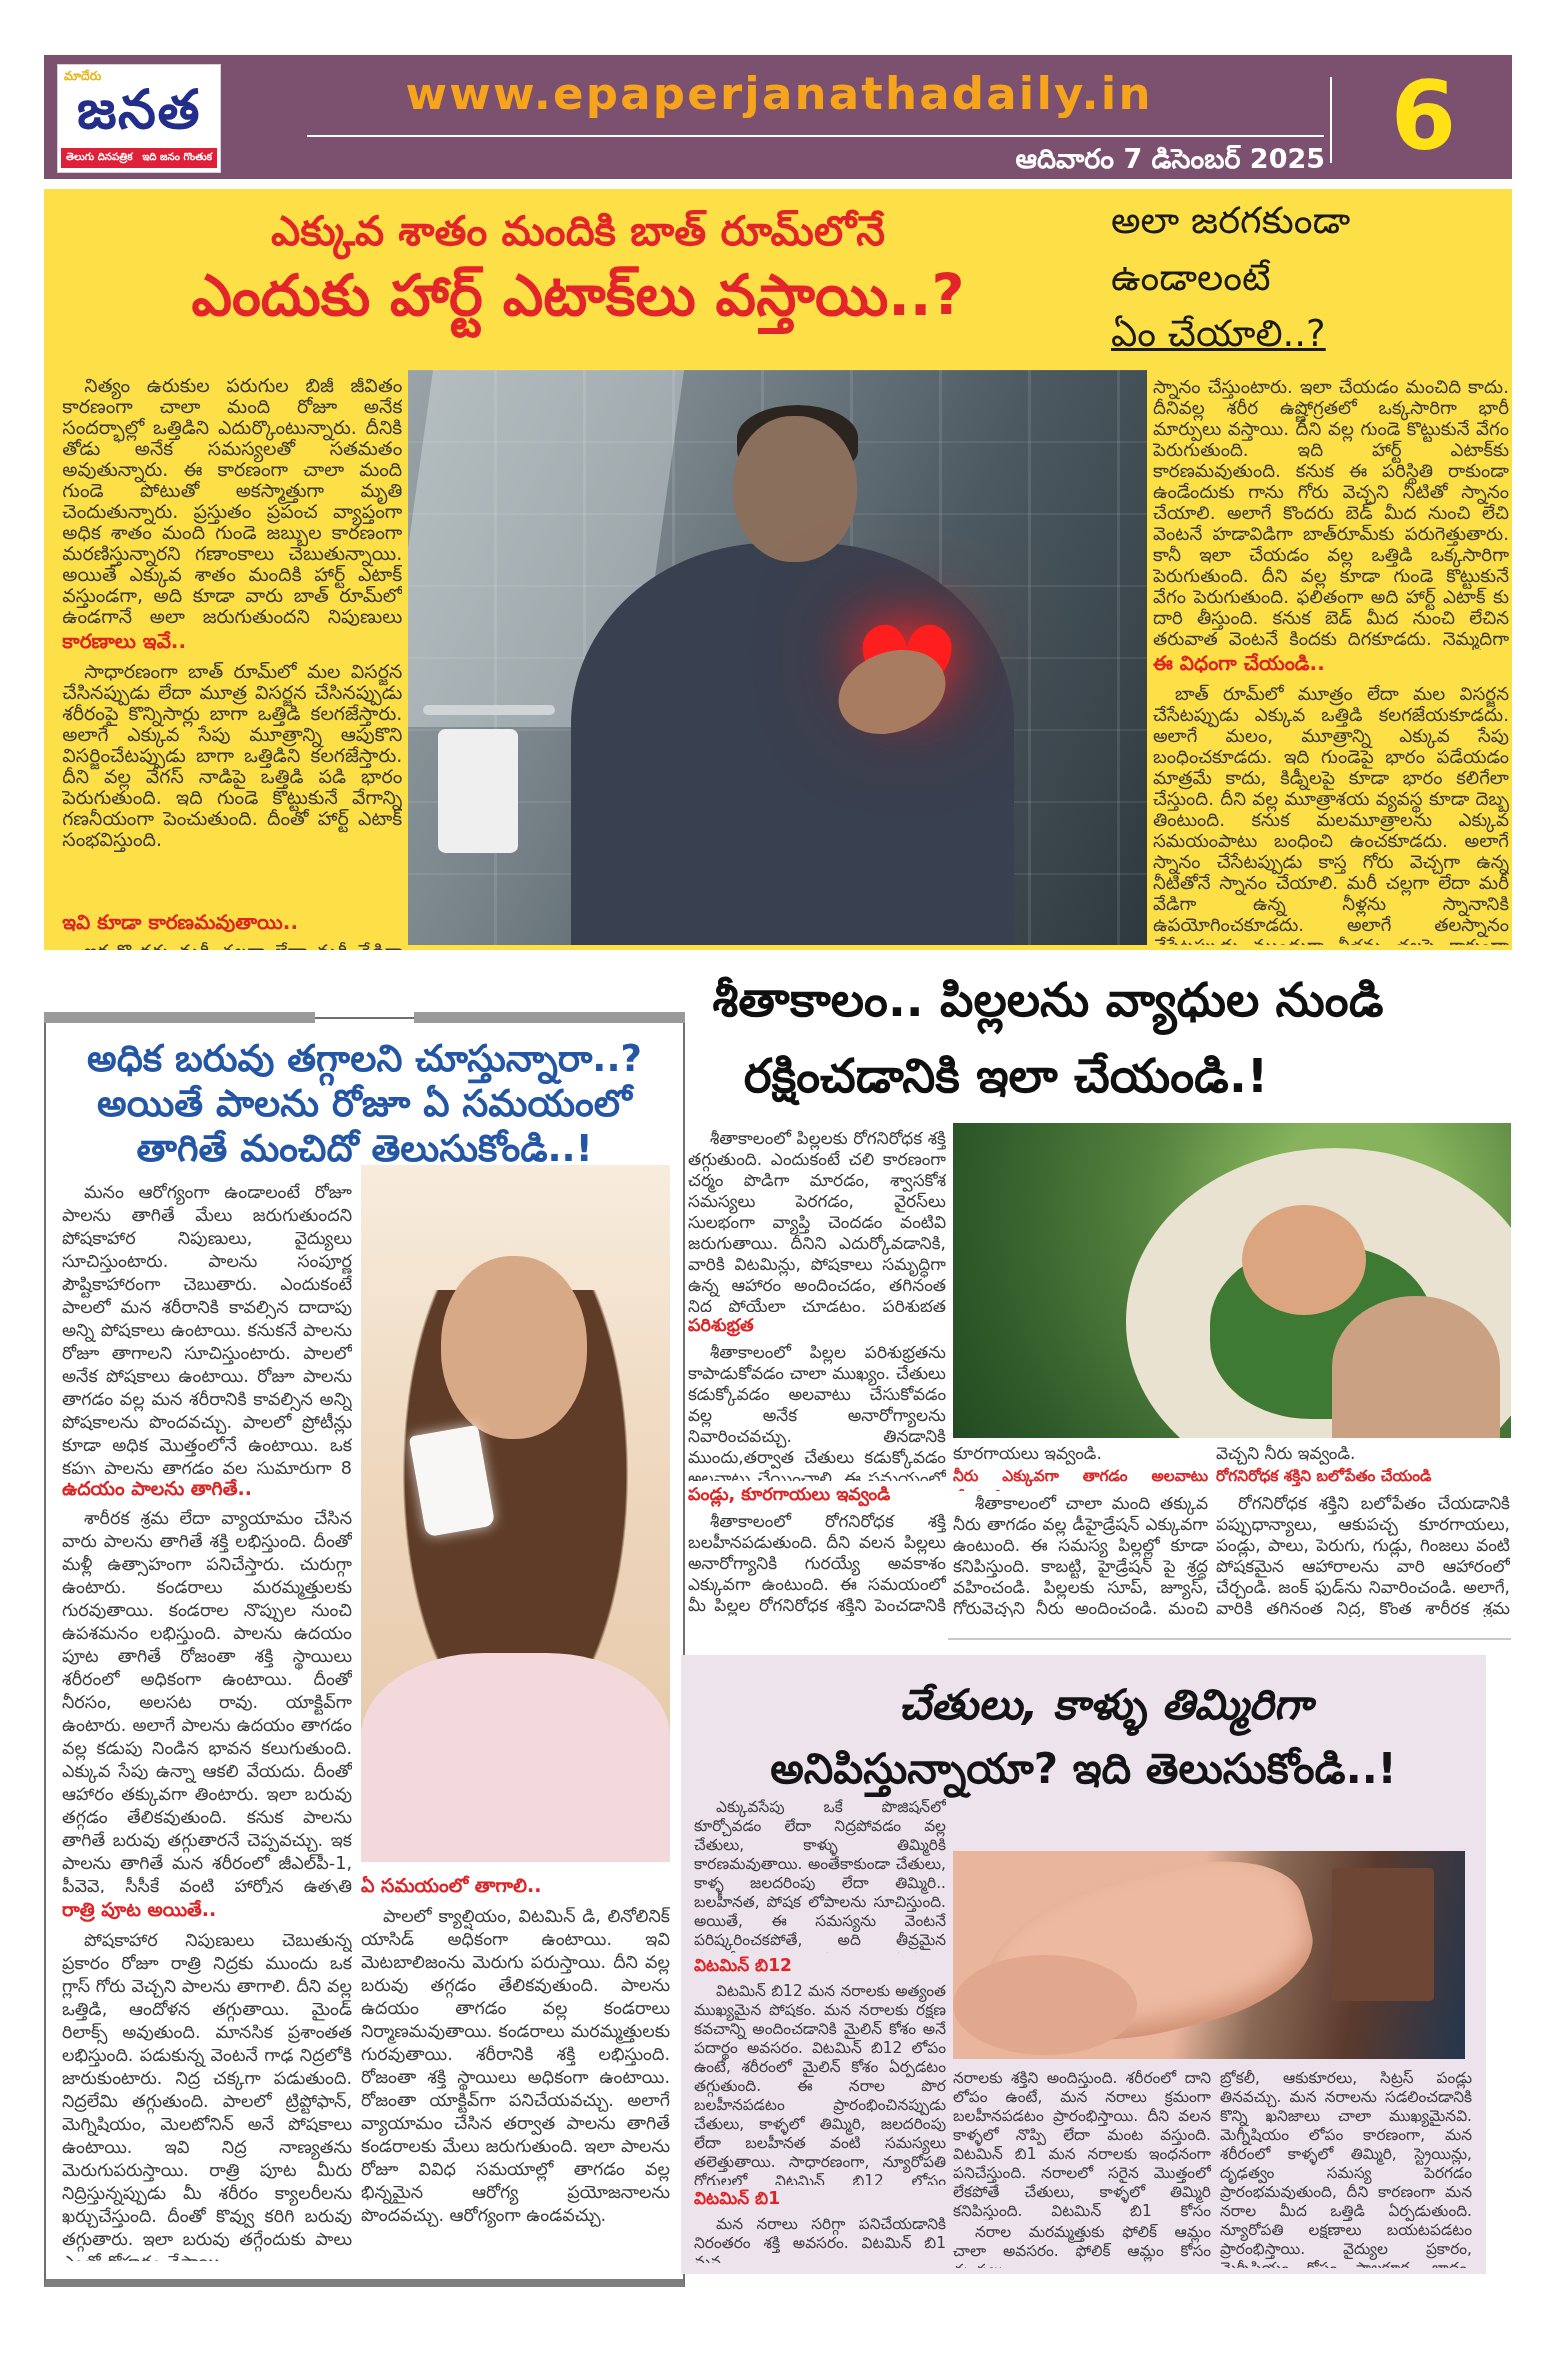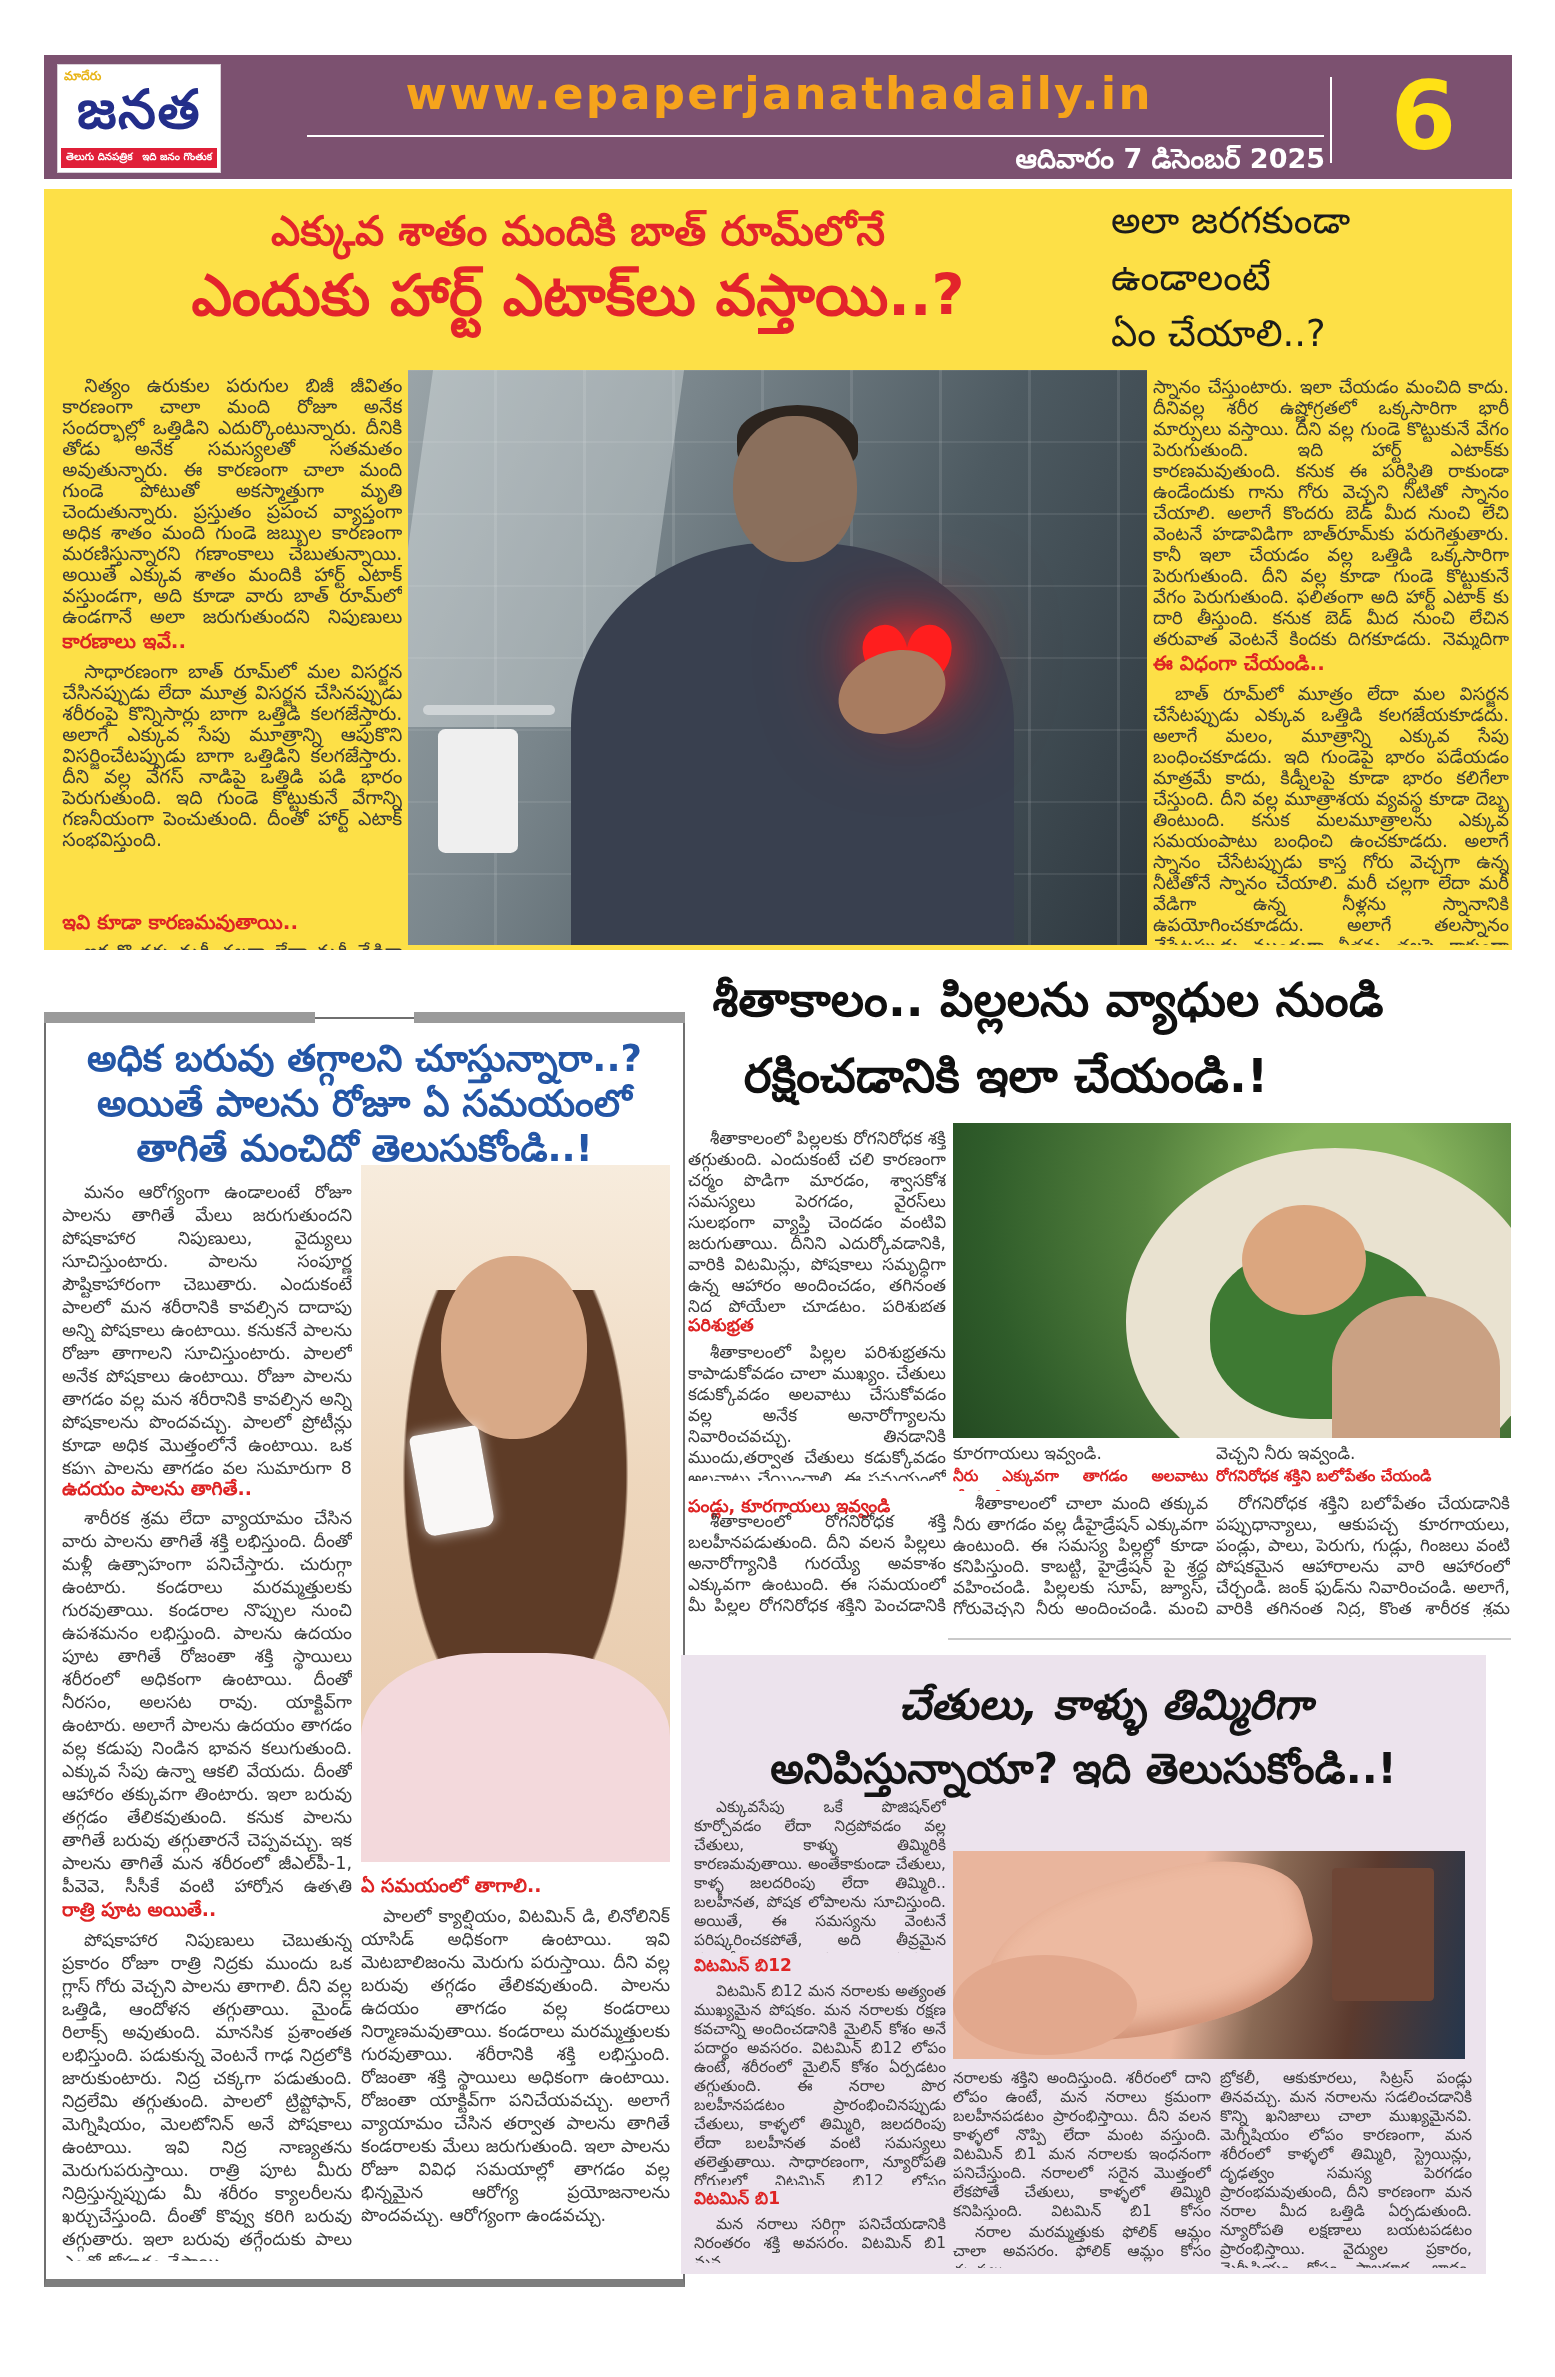--- a/index.html
+++ b/index.html
@@ -101,21 +101,21 @@
     <div class="abs mast-date">ఆదివారం 7 డిసెంబర్ 2025</div>
     <div class="abs mast-vrule"></div>
     <div class="abs page-num">6</div>
   </header>
 
   <section class="abs a1">
     <div class="abs a1-red1">ఎక్కువ శాతం మందికి బాత్ రూమ్‌లోనే</div>
     <div class="abs a1-red2">ఎందుకు హార్ట్ ఎటాక్‌లు వస్తాయి..?</div>
     <div class="abs a1-side" style="top:10.2px;">అలా జరగకుండా</div>
     <div class="abs a1-side" style="top:67px;">ఉండాలంటే</div>
-    <div class="abs a1-side" style="top:123px;">ఏం చేయాలి..?</div>
+    <div class="abs a1-side" style="top:123px;text-decoration:underline;">ఏం చేయాలి..?</div>
 
     <div class="col" style="left:18.3px;top:184px;width:340px;height:577px;">
       <div class="blk" style="top:1.5px;height:253px;">
           <p>నిత్యం ఉరుకుల పరుగుల బిజీ జీవితం కారణంగా చాలా మంది రోజూ అనేక సందర్భాల్లో ఒత్తిడిని ఎదుర్కొంటున్నారు. దీనికి తోడు అనేక సమస్యలతో సతమతం అవుతున్నారు. ఈ కారణంగా చాలా మంది గుండె పోటుతో అకస్మాత్తుగా మృతి చెందుతున్నారు. ప్రస్తుతం ప్రపంచ వ్యాప్తంగా అధిక శాతం మంది గుండె జబ్బుల కారణంగా మరణిస్తున్నారని గణాంకాలు చెబుతున్నాయి. అయితే ఎక్కువ శాతం మందికి హార్ట్ ఎటాక్ వస్తుండగా, అది కూడా వారు బాత్ రూమ్‌లో ఉండగానే అలా జరుగుతుందని నిపుణులు చెబుతున్నారు. చాలా మందికి బాత్ రూమ్‌లలోనే హార్ట్ ఎటాక్ వస్తుందని అంటున్నారు. అయితే దీని వెనుక బలమైన కారణాలే ఉంటున్నాయని, వీటిని గమనించి జాగ్రత్తగా ఉంటే హార్ట్ ఎటాక్ రాకుండా నివారించవచ్చని వైద్య నిపుణులు సూచిస్తున్నారు.</p>
         </div>
       <div class="blk sub" style="top:258px;height:28px;">కారణాలు ఇవే..</div>
       <div class="blk" style="top:288px;height:247px;">
           <p>సాధారణంగా బాత్ రూమ్‌లో మల విసర్జన చేసినప్పుడు లేదా మూత్ర విసర్జన చేసినప్పుడు శరీరంపై కొన్నిసార్లు బాగా ఒత్తిడి కలగజేస్తారు. అలాగే ఎక్కువ సేపు మూత్రాన్ని ఆపుకొని విసర్జించేటప్పుడు బాగా ఒత్తిడిని కలగజేస్తారు. దీని వల్ల వేగస్ నాడిపై ఒత్తిడి పడి భారం పెరుగుతుంది. ఇది గుండె కొట్టుకునే వేగాన్ని గణనీయంగా పెంచుతుంది. దీంతో హార్ట్ ఎటాక్ సంభవిస్తుంది.</p>
         </div>
       <div class="blk sub" style="top:539px;height:28px;">ఇవి కూడా కారణమవుతాయి..</div>
@@ -187,21 +187,21 @@
   <div class="a3-h" style="left:655px;top:1048px;width:702px;">రక్షించడానికి ఇలా చేయండి.!</div>
 
   <div class="col a3col" style="left:688px;top:1128px;width:258px;height:489px;">
     <div class="blk" style="top:0px;height:184px;">
         <p>శీతాకాలంలో పిల్లలకు రోగనిరోధక శక్తి తగ్గుతుంది. ఎందుకంటే చలి కారణంగా చర్మం పొడిగా మారడం, శ్వాసకోశ సమస్యలు పెరగడం, వైరస్‌లు సులభంగా వ్యాప్తి చెందడం వంటివి జరుగుతాయి. దీనిని ఎదుర్కోవడానికి, వారికి విటమిన్లు, పోషకాలు సమృద్ధిగా ఉన్న ఆహారం అందించడం, తగినంత నిద్ర పోయేలా చూడటం, పరిశుభ్రత పాటించడం వంటివి చాలా ముఖ్యం. ఈ సీజన్‌లో మీ బిడ్డకు వెచ్చని దుస్తులు ధరించండి.</p>
       </div>
     <div class="blk sub" style="top:187px;height:25px;">పరిశుభ్రత</div>
     <div class="blk" style="top:214px;height:139px;">
         <p>శీతాకాలంలో పిల్లల పరిశుభ్రతను కాపాడుకోవడం చాలా ముఖ్యం. చేతులు కడుక్కోవడం అలవాటు చేసుకోవడం వల్ల అనేక అనారోగ్యాలను నివారించవచ్చు. తినడానికి ముందు,తర్వాత చేతులు కడుక్కోవడం అలవాటు చేయించాలి. ఈ సమయంలో పిల్లల దుస్తులను శుభ్రంగా ఉంచండి. శీతాకాలంలో పిల్లలకు ఎప్పుడూ గోరువెచ్చని నీటితో స్నానం చేయడం నేర్పండి.</p>
       </div>
-    <div class="blk sub" style="top:368px;height:25px;">పండ్లు, కూరగాయలు ఇవ్వండి</div>
+    <div class="blk sub" style="top:356px;height:25px;">పండ్లు, కూరగాయలు ఇవ్వండి</div>
     <div class="blk" style="top:383px;height:105px;">
         <p>శీతాకాలంలో రోగనిరోధక శక్తి బలహీనపడుతుంది. దీని వలన పిల్లలు అనారోగ్యానికి గురయ్యే అవకాశం ఎక్కువగా ఉంటుంది. ఈ సమయంలో మీ పిల్లల రోగనిరోధక శక్తిని పెంచడానికి వారికి నిమ్మకాయలు, పండ్లు,</p>
       </div>
   </div>
 
   <div class="photo ph3" style="left:953px;top:1123px;width:558px;height:315px;">
     <div class="blanket"></div>
     <div class="fleece"></div>
     <div class="baby-face"></div>
     <div class="mother-hand"></div>

